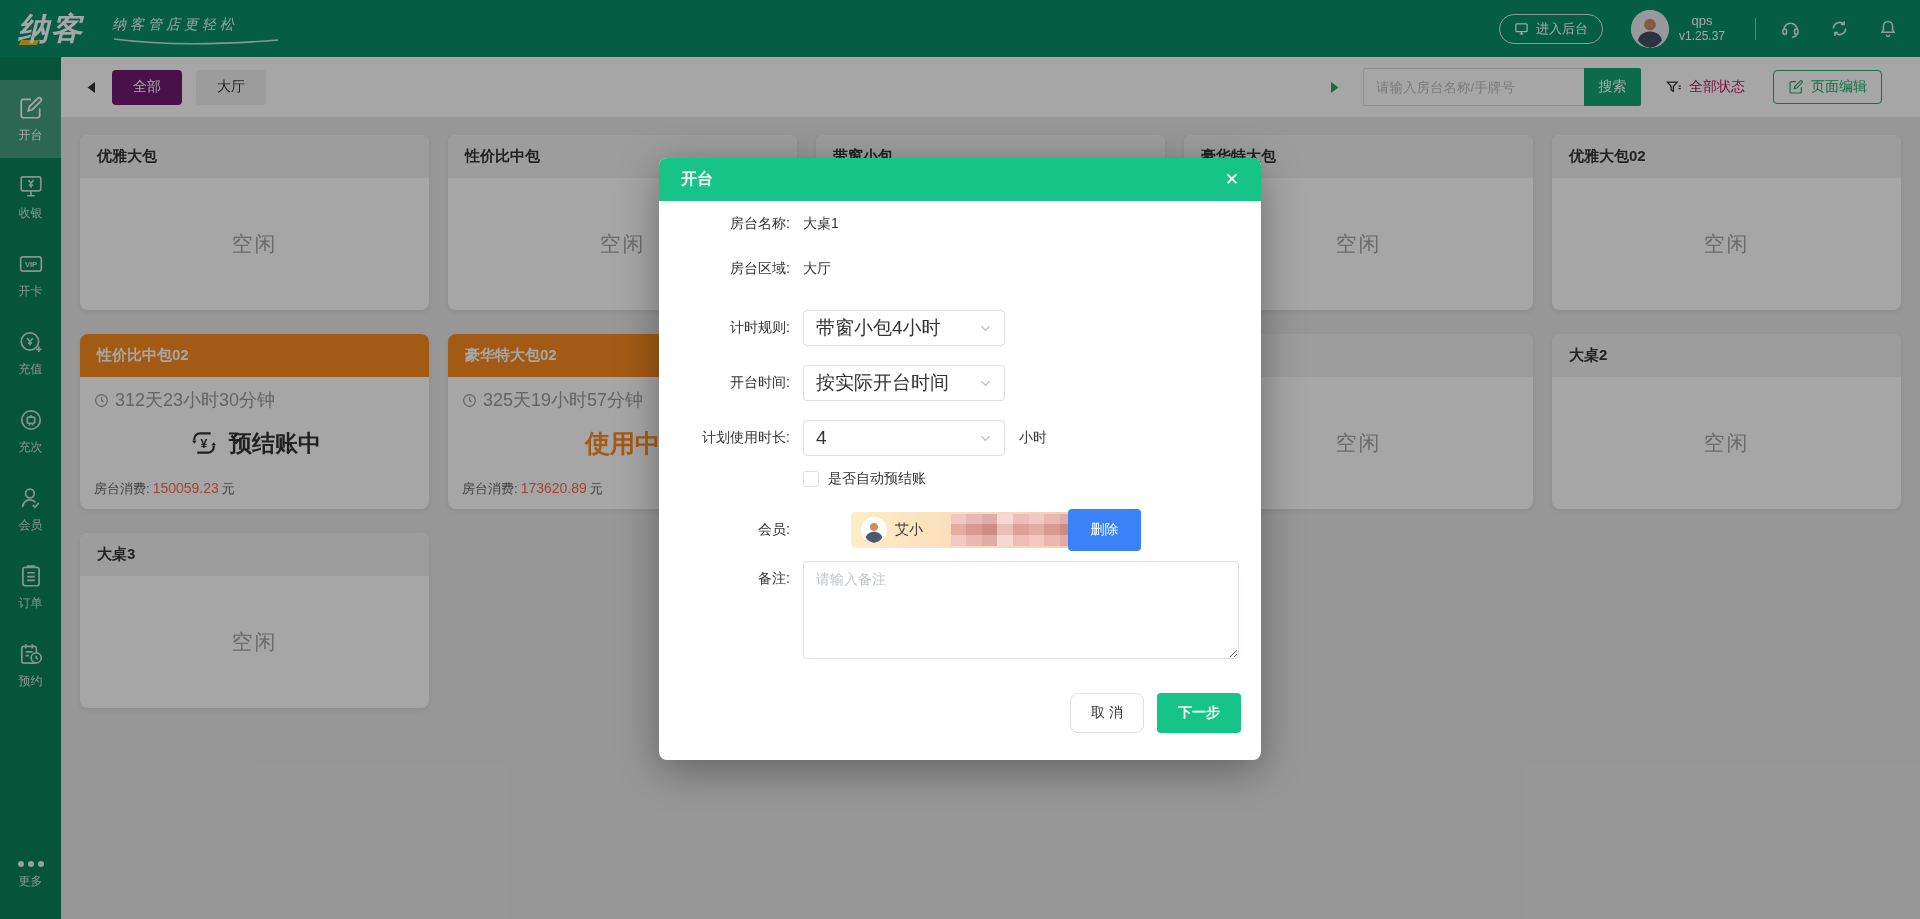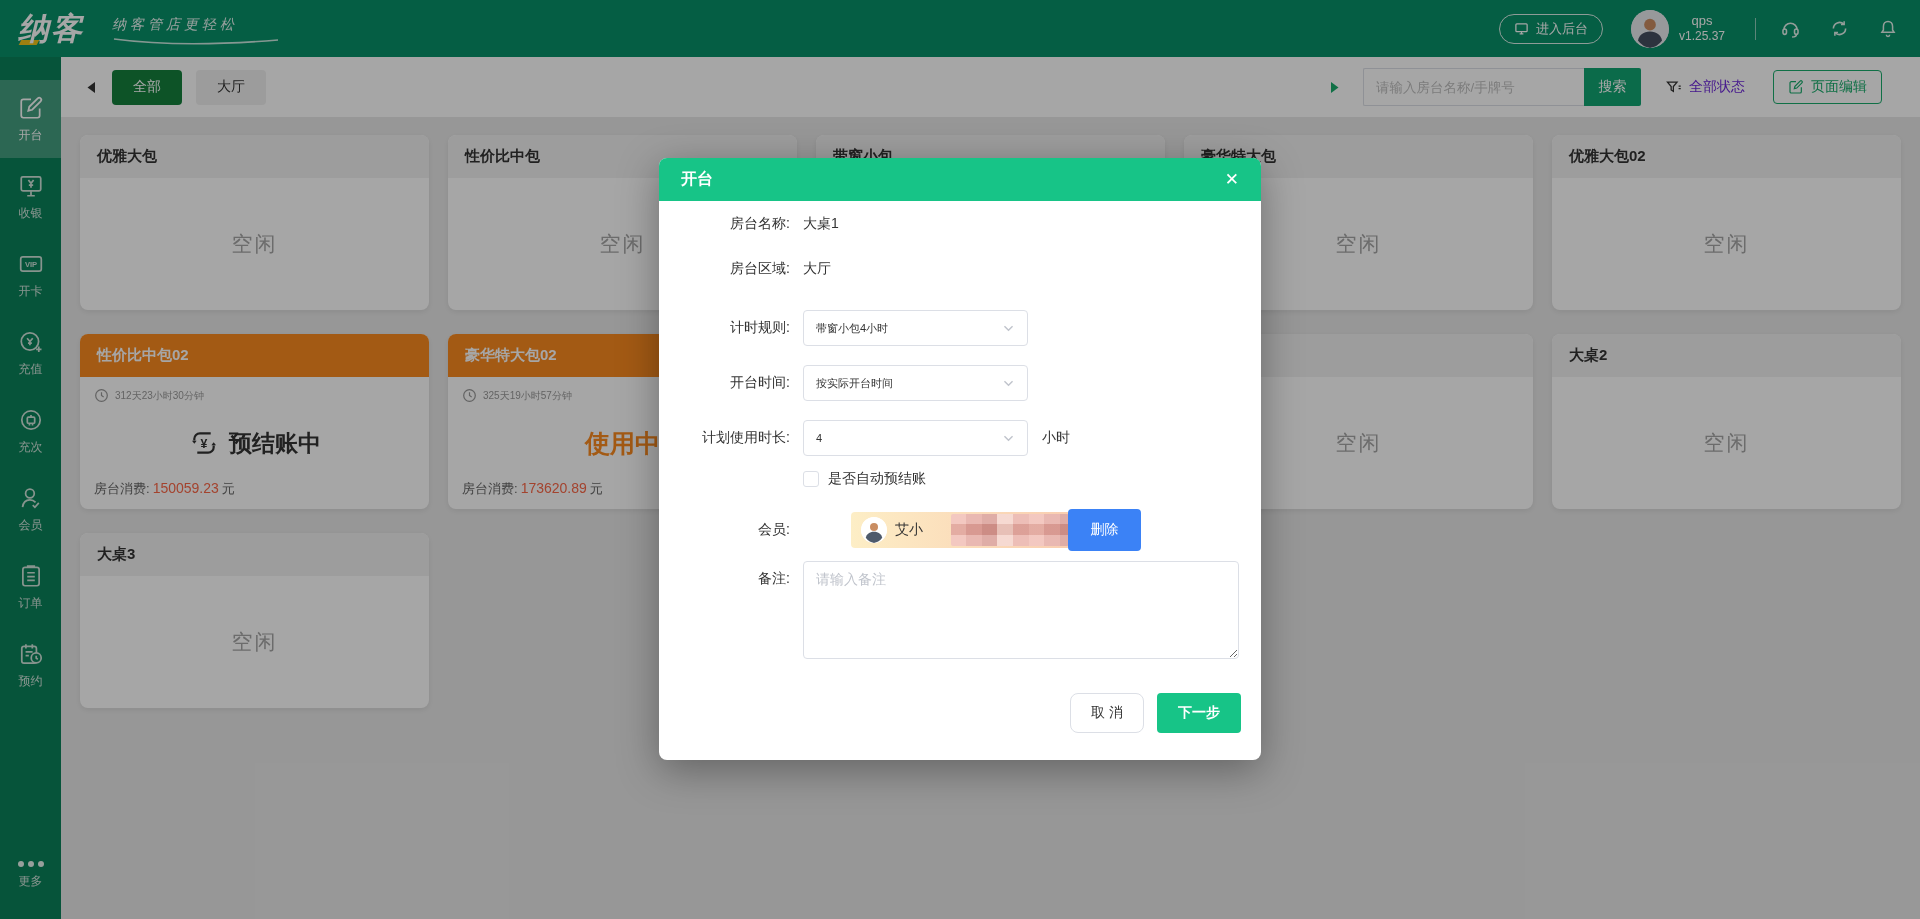--- a/index.html
+++ b/index.html
@@ -37,65 +37,65 @@
   .dots { display:flex; gap:4px; }
   .dots i { width:6px; height:6px; border-radius:50%; background:#e9f4ef; }
 
   
   .main { position:absolute; left:61px; top:57px; width:1859px; height:862px; background:#e9e9e9; }
   .toolbar { height:60px; background:#fff; display:flex; align-items:center; padding:0 38px 0 20px; }
   .arrow-btn { background:none; border:none; cursor:pointer; display:flex; align-items:center; padding:4px; }
   .tabs { display:flex; margin-left:12px; gap:14px; }
   .tab { height:35px; padding:0 21px; border-radius:4px; display:flex; align-items:center; font-size:14px;
          background:#f0f0f0; color:#333; cursor:pointer; border:none; }
-  .tab.active { background:#15803d; color:#fff;font-family:Liberation Mono, monospace; }
+  .tab.active { background:#701a75; color:#fff;font-family:Liberation Mono, monospace; }
   .tb-spacer { flex:1; }
   .search-group { display:flex; margin:0 24px 0 18px; }
   .search-input { width:221px; height:38px; border:1px solid #dcdfe6; border-right:none; border-radius:2px 0 0 2px;
                   padding:0 12px; font-size:13.5px; color:#333; outline:none; font-family:inherit; }
   .search-input::placeholder { color:#bfbfbf; }
   .search-btn { width:57px; height:38px; background:#12a572; color:#fff; border:none; border-radius:0 2px 2px 0;
                 font-size:14px; cursor:pointer; font-family:inherit; }
-  .status-filter { display:flex; align-items:center; gap:7px; color:#6d28d9; font-size:14px; cursor:pointer; margin-right:28px;font-family:Liberation Mono, monospace; }
+  .status-filter { display:flex; align-items:center; gap:7px; color:#be185d; font-size:14px; cursor:pointer; margin-right:28px;font-family:Liberation Mono, monospace; }
   .page-edit { height:34px; padding:0 14px; border:1px solid #19ac6c; border-radius:4px; background:#fff; color:#19ac6c;
                font-size:14px; display:flex; align-items:center; gap:7px; cursor:pointer; font-family:inherit; }
 
   
   .grid { position:absolute; left:0; top:60px; right:0; bottom:0; padding:18px 19px; display:grid;
           grid-template-columns:repeat(5,349px); grid-auto-rows:175px; gap:24px 19px; }
   .card { background:#fff; border-radius:8px; box-shadow:0 2px 6px rgba(0,0,0,.08); overflow:hidden;
           display:flex; flex-direction:column; cursor:pointer; }
   .card-head { height:43px; flex:none; background:#f2f2f2; display:flex; align-items:center; padding:0 17px;
                font-size:15px; font-weight:bold; color:#333; }
   .card.busy .card-head { background:#fb8b20; color:#fff; }
   .card-body { flex:1; position:relative; }
   .idle-text { position:absolute; left:50%; top:50%; transform:translate(-50%,-50%); font-size:21px;
                letter-spacing:2px; color:#a6a6a6; }
   .duration { position:absolute; left:14px; top:11px; display:flex; align-items:center; gap:6px;
-              color:#999; font-size:10px; }
+              color:#999; font-size:18px; }
   .status-line { position:absolute; left:50%; top:50%; transform:translate(-50%,-50%); display:flex;
                  align-items:center; gap:10px; font-weight:bold; white-space:nowrap; }
   .status-line.presettle { color:#333; font-size:23px; }
   .status-line.inuse { color:#fb8b20; font-size:25px; }
   .consumption { position:absolute; left:14px; bottom:11px; font-size:13px; color:#666; }
   .consumption .val { color:#fb6848; font-size:14px; margin:0 3px; }
 
   
   .overlay { position:absolute; inset:0; background:rgba(0,0,0,.35); z-index:40; }
   .modal { position:absolute; left:659px; top:158px; width:602px; height:602px; background:#fff; border-radius:8px;
            box-shadow:0 10px 40px rgba(0,0,0,.35); z-index:50; overflow:hidden; }
   .modal-header { height:43px; background:#17c487; display:flex; align-items:center; padding:0 22px; }
   .modal-title { color:#fff; font-size:16px; font-weight:bold; }
   .modal-close { margin-left:auto; background:none; border:none; color:#fff; font-size:17px; cursor:pointer; line-height:1; }
   .modal-body { padding-top:14px; }
   .frow { display:flex; align-items:center; }
   .flabel { width:131px; text-align:right; font-size:14px; color:#333; flex:none; }
   .fval { margin-left:13px; font-size:14px; color:#333; }
-  .select { margin-left:13px; width:225px; height:36px; border:1px solid #dcdfe6; border-radius:4px;
-            display:flex; align-items:center; padding:0 12px; font-size:11px; color:#333; cursor:pointer; background:#fff; }
+  .select { margin-left:13px; width:202px; height:36px; border:1px solid #dcdfe6; border-radius:4px;
+            display:flex; align-items:center; padding:0 12px; font-size:19px; color:#333; cursor:pointer; background:#fff; }
   .select svg { margin-left:auto; }
   .suffix { margin-left:14px; font-size:14px; color:#333; }
   .cbrow { margin-left:144px; display:flex; align-items:center; gap:9px; cursor:pointer; }
   .cbox { width:16px; height:16px; border:1px solid #dcdfe6; border-radius:3px; background:#fff; flex:none; }
   .cblabel { font-size:14px; color:#333; }
   .member-row { align-items:center;gap:48px; }
   .chip-wrap { margin-left:13px; display:flex; align-items:center; }
   .member-chip { position:relative; width:220px; height:36px; border-radius:4px;
                  background:linear-gradient(90deg,#fdeec6,#f9cdb0); display:flex; align-items:center; padding:0 10px; }
   .chip-avatar { width:26px; height:26px; border-radius:50%; overflow:hidden; background:#fff; flex:none; }

